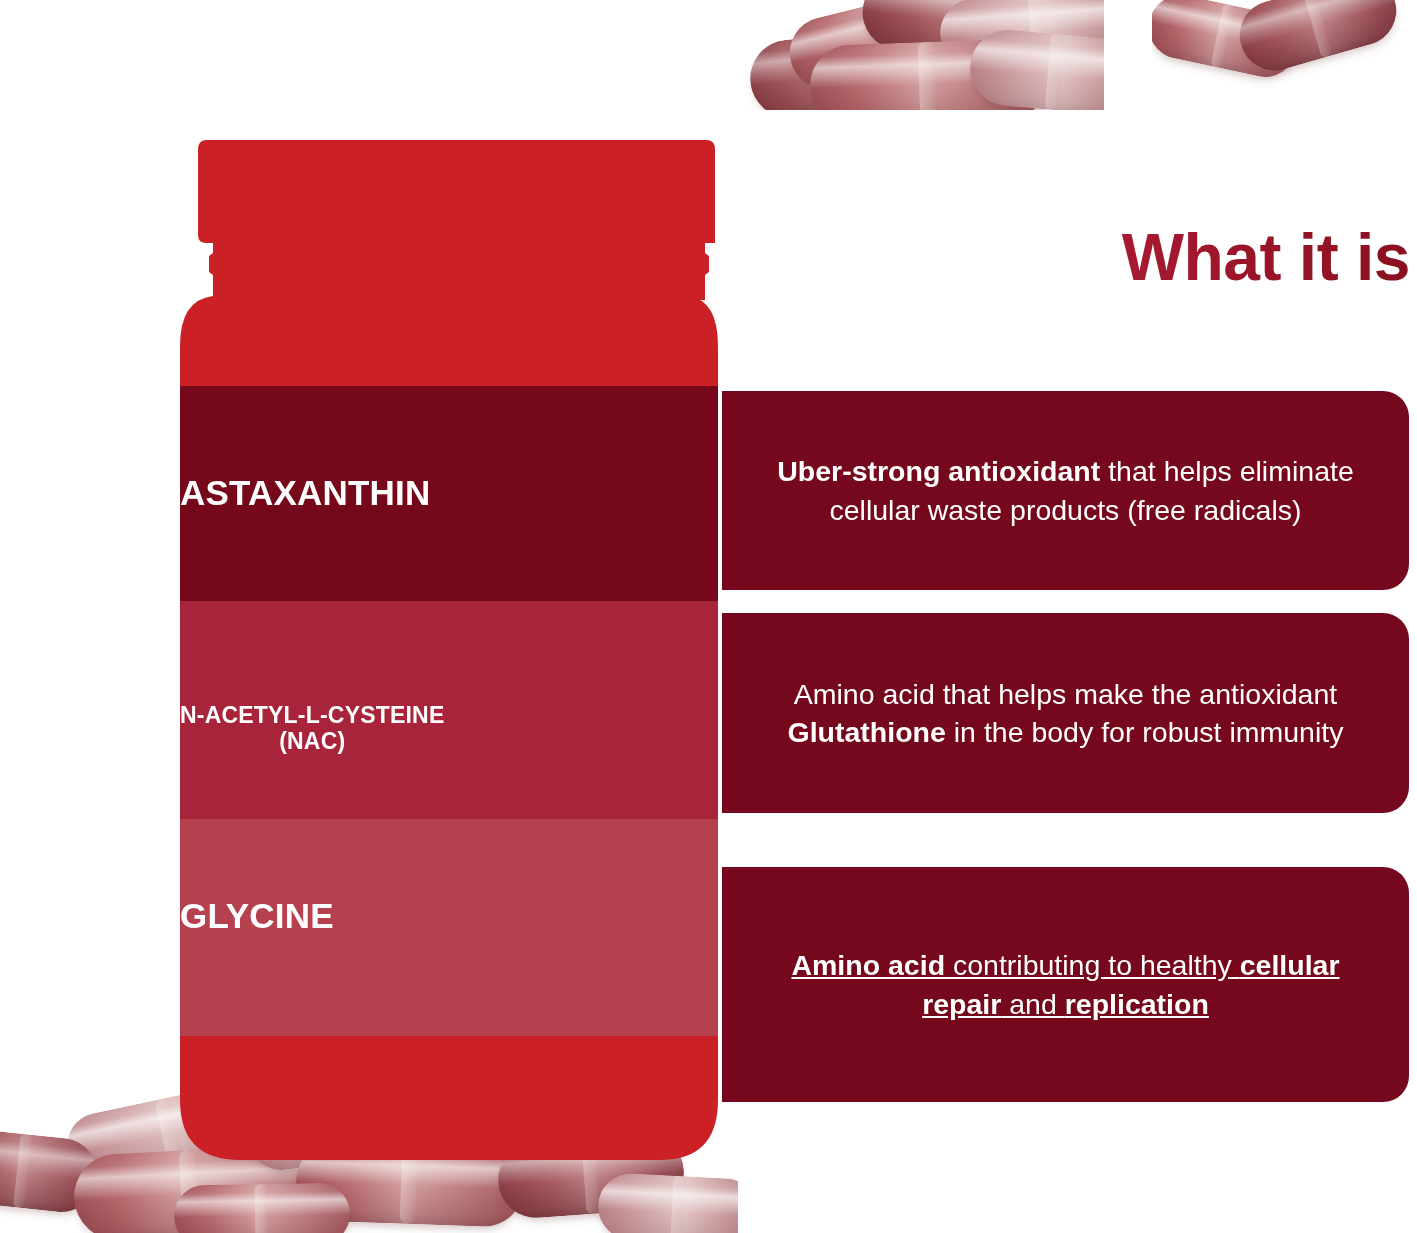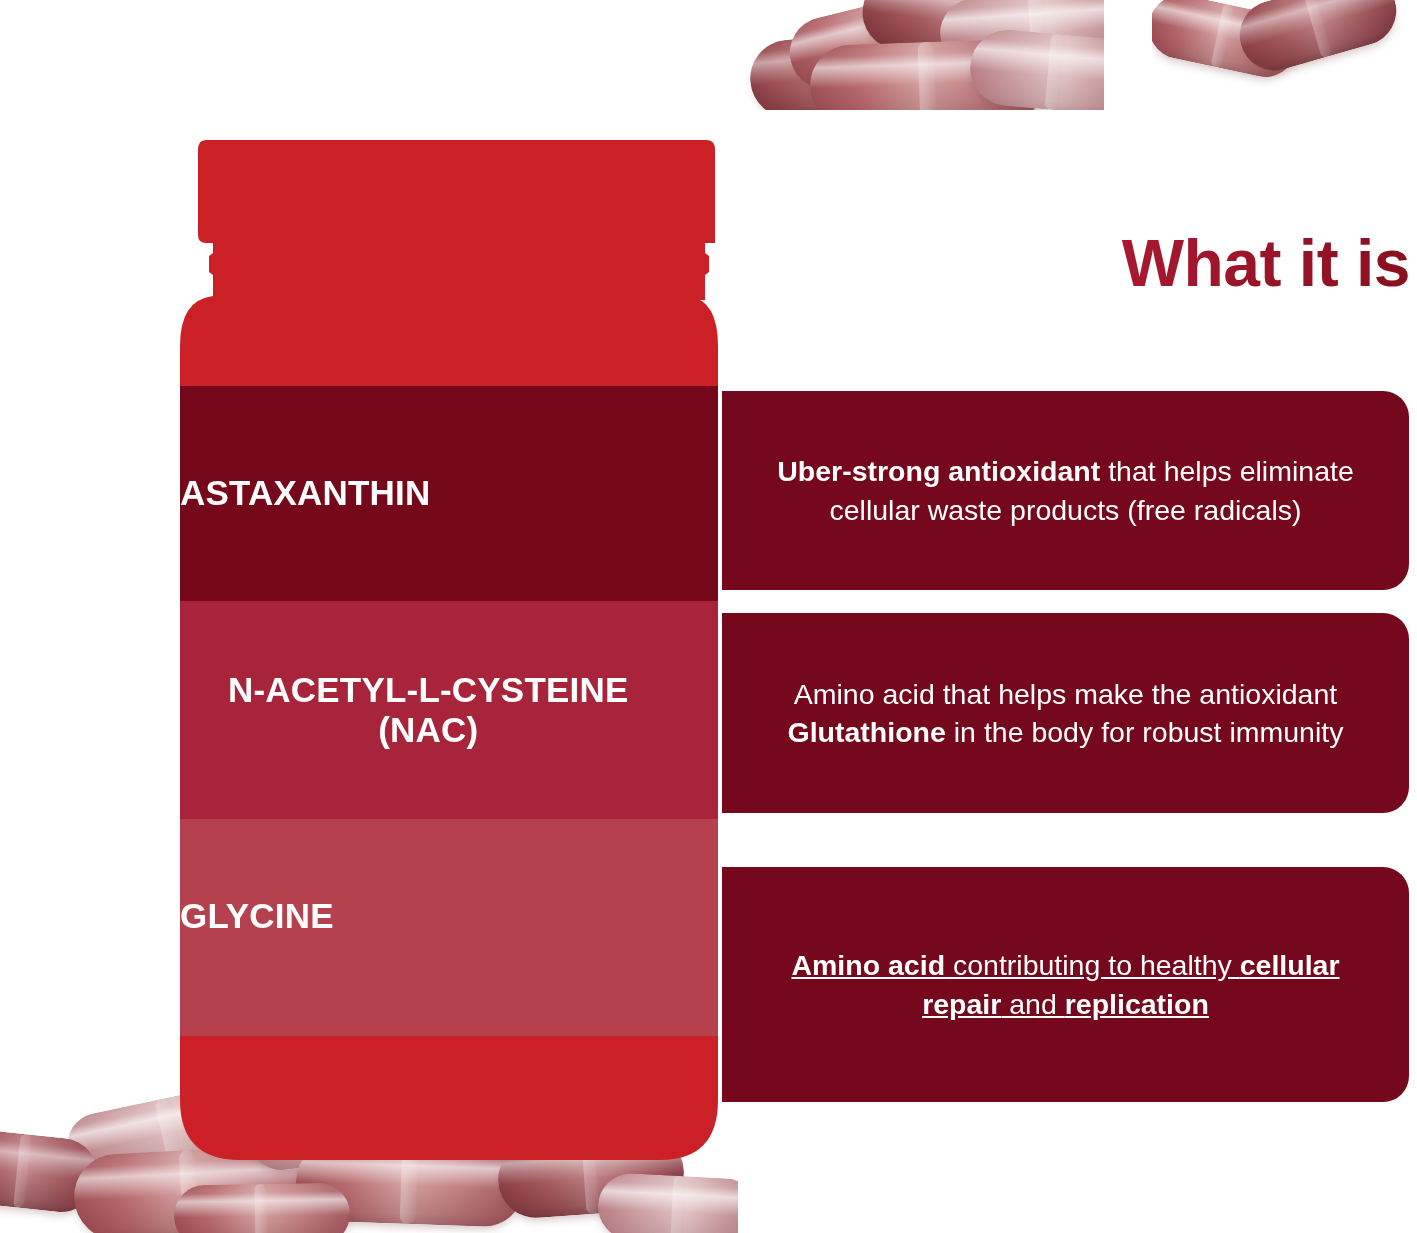--- a/index.html
+++ b/index.html
@@ -105,21 +105,21 @@
     top: 0;
     left: 0;
     width: 760px;
     height: 1233px;
   }
 
   
   #headline {
     position: absolute;
     left: 760px;
-    top: 184px;
+    top: 178px;
     width: 650px;
     text-align: right;
     font-weight: bold;
     font-size: 66px;
     line-height: 1.08;
     letter-spacing: -0.5px;
     background: linear-gradient(to right, #CE2649 0%, #C02240 36%, #A4162E 68%, #8A0F1F 100%);
     -webkit-background-clip: text;
     background-clip: text;
     color: transparent;
@@ -161,21 +161,21 @@
     text-align: center;
     color: #ffffff;
     font-weight: bold;
     letter-spacing: 0.2px;
     line-height: 1.15;
     display: flex;
     align-items: center;
     justify-content: flex-start;
   }
   #band-label-1 { top: 386px; height: 215px; font-size: 35px; }
-  #band-label-2 { top: 601px; height: 218px; font-size: 35px; margin-left: 48px; }
+  #band-label-2 { top: 619px; height: 218px; font-size: 23px; }
   #band-label-3 { top: 819px; height: 195px; font-size: 35px; }
 </style>
 </head>
 <body>
 
 <div id="infographic">
 
   <div class="capsule-field" id="capsules-top">
     <div class="capsule dark" style="left:6px;  top:46px;  width:150px; height:78px;  transform:rotate(-6deg);"></div>
     <div class="capsule" style="left:44px; top:12px;  width:196px; height:72px;  transform:rotate(-14deg);"></div>

